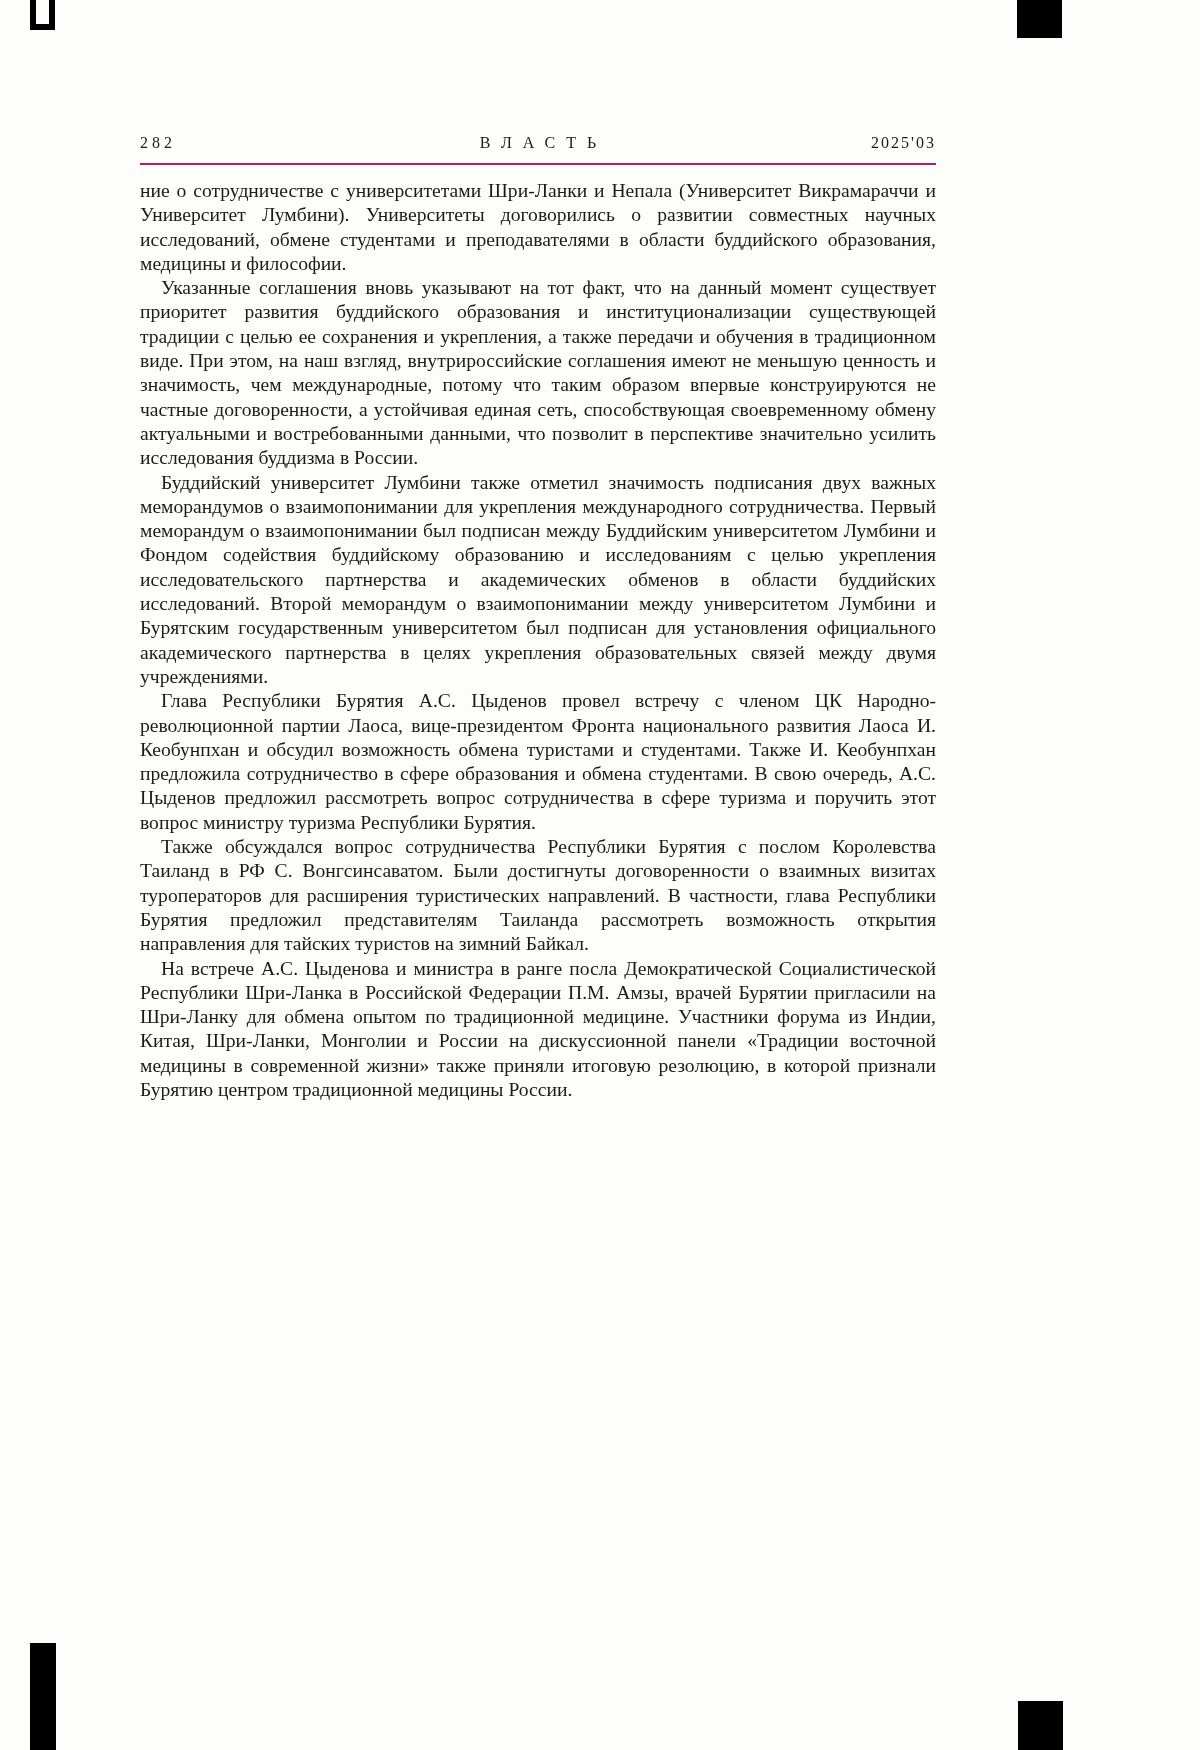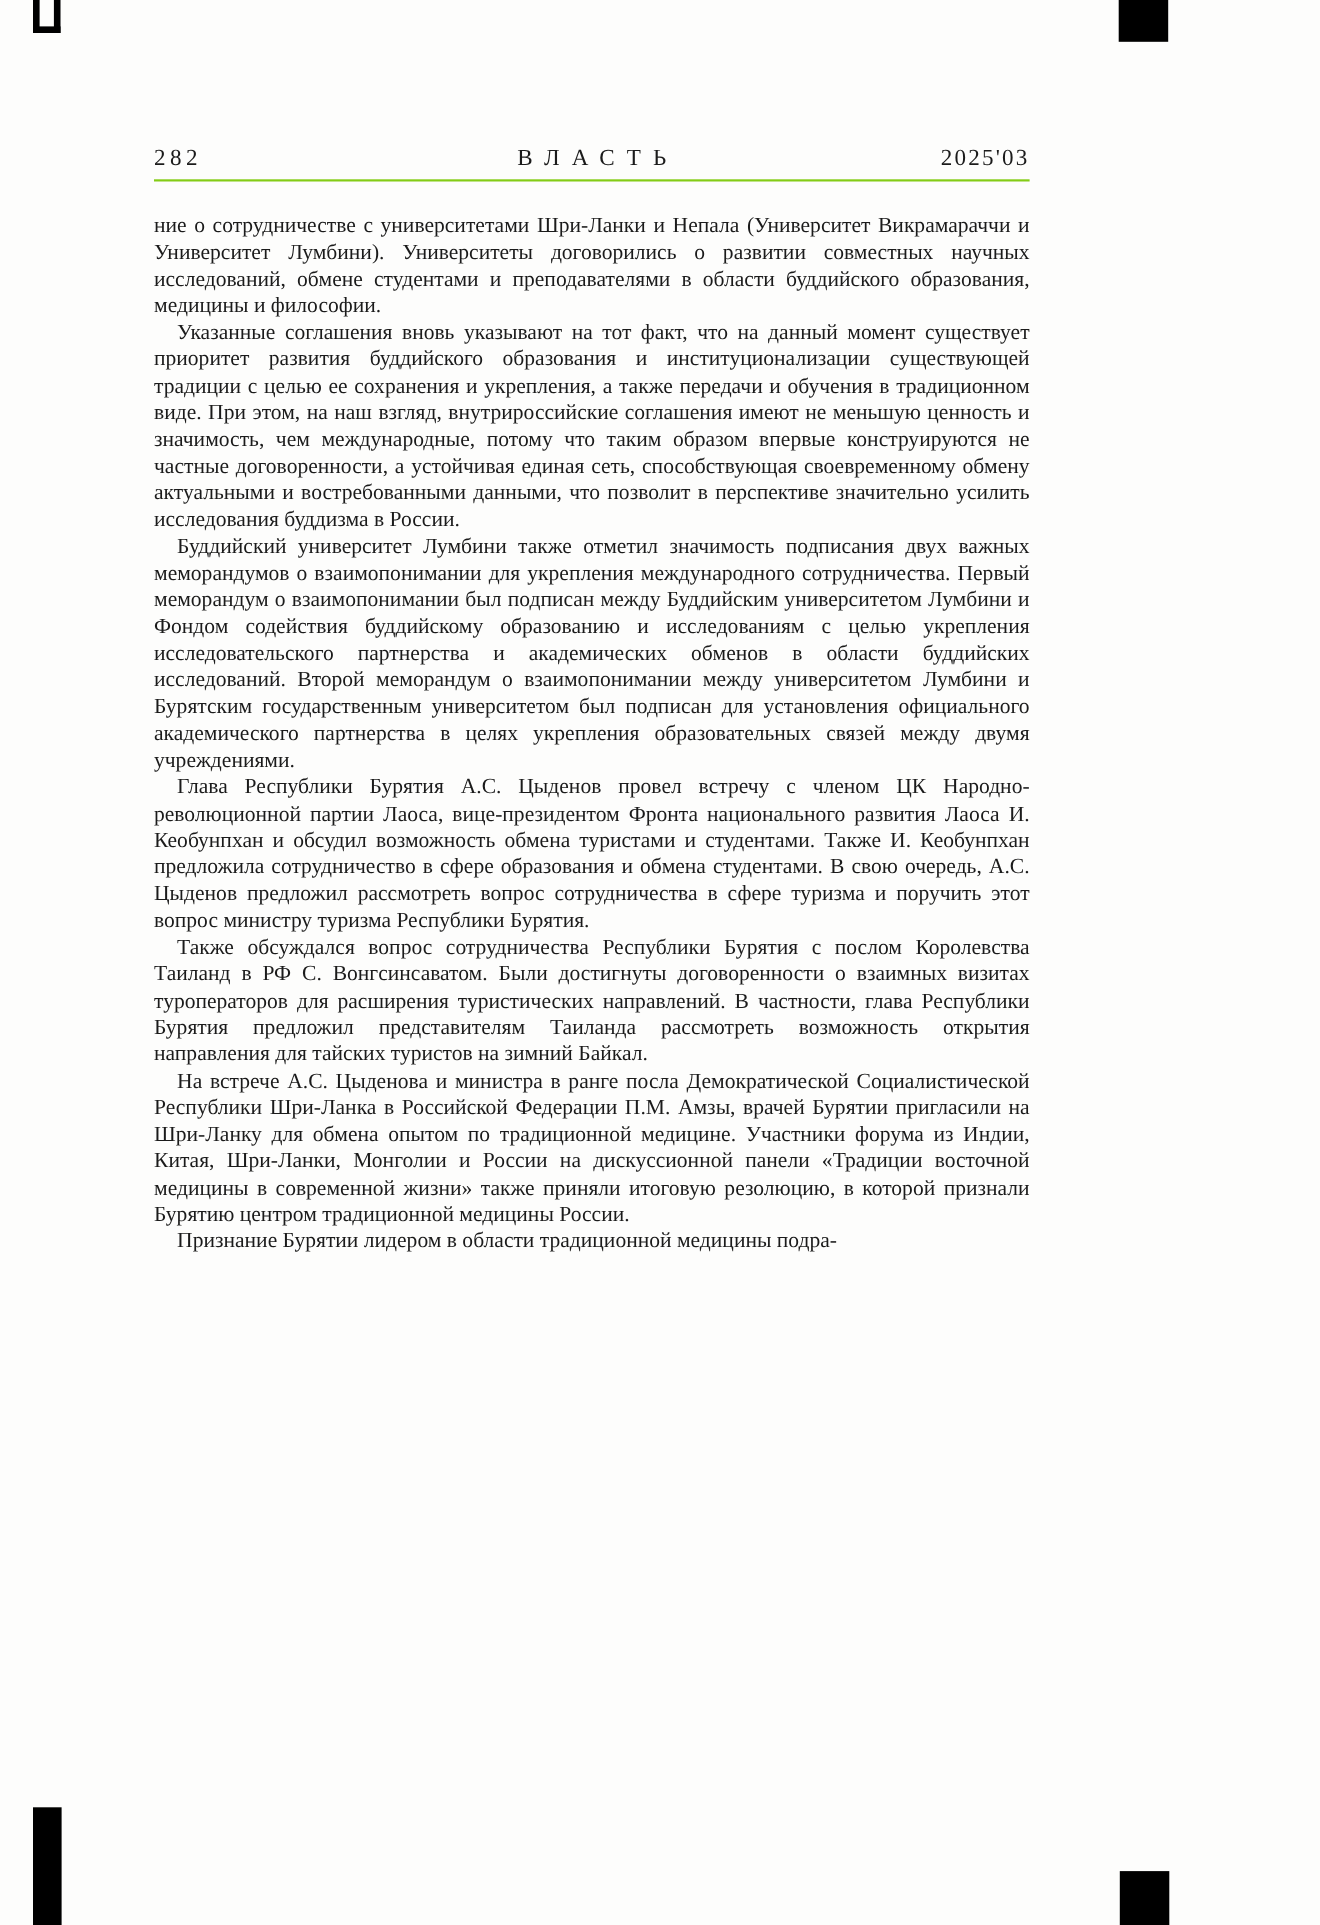--- a/index.html
+++ b/index.html
@@ -30,31 +30,31 @@
     position: absolute;
     left: 140px;
     top: 110px;
     width: 796px;
   }
 
   .running-head {
     display: grid;
     grid-template-columns: 1fr auto 1fr;
     align-items: baseline;
-    font-size: 21px;
+    font-size: 16px;
     line-height: 22px;
     padding-bottom: 9px;
-    border-bottom: 2px solid #84cc16;
+    border-bottom: 2px solid #be185d;
   }
   .pagenum { justify-self: start; letter-spacing: 4px; }
   .journal { justify-self: center; letter-spacing: 11px; text-indent: 11px; margin-top: 22px; }
   .issue   { justify-self: end; letter-spacing: 2px; }
 
   .body-text {
-    margin-top: 29px;
+    margin-top: 14px;
     font-size: 19.6px;
     line-height: 24.3px;
     text-align: justify;
   }
   .para { margin: 0; text-indent: 21px; }
   .para.first { text-indent: 0; }
 </style>
 </head>
 <body>
 
@@ -73,17 +73,16 @@
       <span class="issue">2025'03</span>
     </header>
 
     <article class="body-text">
       <p class="para first">ние о сотрудничестве с университетами Шри-Ланки и Непала (Университет Викрамараччи и Университет Лумбини). Университеты договорились о развитии совместных научных исследований, обмене студентами и преподавателями в области буддийского образования, медицины и философии.</p>
       <p class="para">Указанные соглашения вновь указывают на тот факт, что на данный момент существует приоритет развития буддийского образования и институционализации существующей традиции с целью ее сохранения и укрепления, а также передачи и обучения в традиционном виде. При этом, на наш взгляд, внутрироссийские соглашения имеют не меньшую ценность и значимость, чем международные, потому что таким образом впервые конструируются не частные договоренности, а устойчивая единая сеть, способствующая своевременному обмену актуальными и востребованными данными, что позволит в перспективе значительно усилить исследования буддизма в России.</p>
       <p class="para">Буддийский университет Лумбини также отметил значимость подписания двух важных меморандумов о взаимопонимании для укрепления международного сотрудничества. Первый меморандум о взаимопонимании был подписан между Буддийским университетом Лумбини и Фондом содействия буддийскому образованию и исследованиям с целью укрепления исследовательского партнерства и академических обменов в области буддийских исследований. Второй меморандум о взаимопонимании между университетом Лумбини и Бурятским государственным университетом был подписан для установления официального академического партнерства в целях укрепления образовательных связей между двумя учреждениями.</p>
       <p class="para">Глава Республики Бурятия А.С. Цыденов провел встречу с членом ЦК Народно-революционной партии Лаоса, вице-президентом Фронта национального развития Лаоса И. Кеобунпхан и обсудил возможность обмена туристами и студентами. Также И. Кеобунпхан предложила сотрудничество в сфере образования и обмена студентами. В свою очередь, А.С. Цыденов предложил рассмотреть вопрос сотрудничества в сфере туризма и поручить этот вопрос министру туризма Республики Бурятия.</p>
       <p class="para">Также обсуждался вопрос сотрудничества Республики Бурятия с послом Королевства Таиланд в РФ С. Вонгсинсаватом. Были достигнуты договоренности о взаимных визитах туроператоров для расширения туристических направлений. В частности, глава Республики Бурятия предложил представителям Таиланда рассмотреть возможность открытия направления для тайских туристов на зимний Байкал.</p>
       <p class="para">На встрече А.С. Цыденова и министра в ранге посла Демократической Социалистической Республики Шри-Ланка в Российской Федерации П.М. Амзы, врачей Бурятии пригласили на Шри-Ланку для обмена опытом по традиционной медицине. Участники форума из Индии, Китая, Шри-Ланки, Монголии и России на дискуссионной панели «Традиции восточной медицины в современной жизни» также приняли итоговую резолюцию, в которой признали Бурятию центром традиционной медицины России.</p>
-      <p class="para">Признание Бурятии лидером в области традиционной медицины подра-</p>
     </article>
 
   </div>
 </div>
 
 </body></html>

